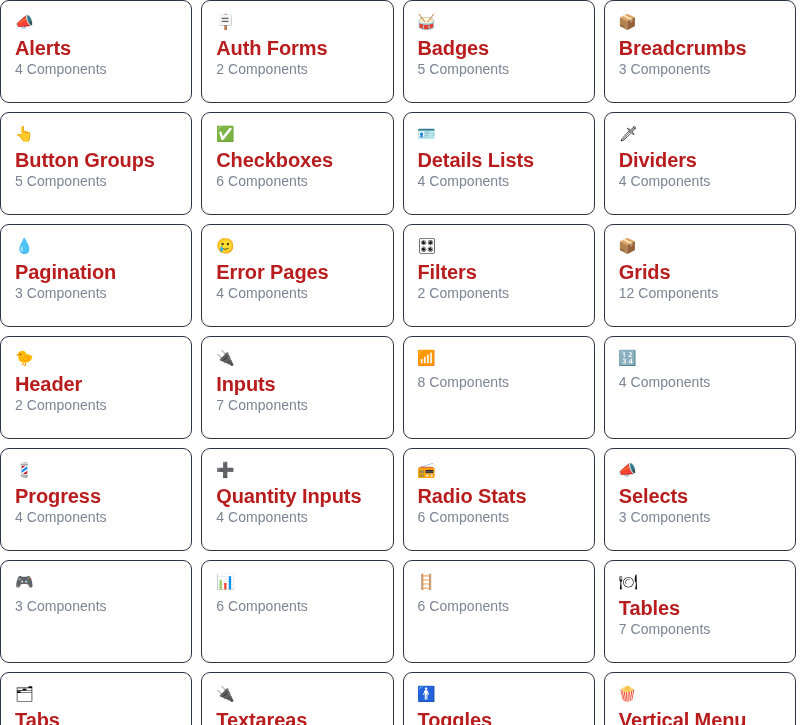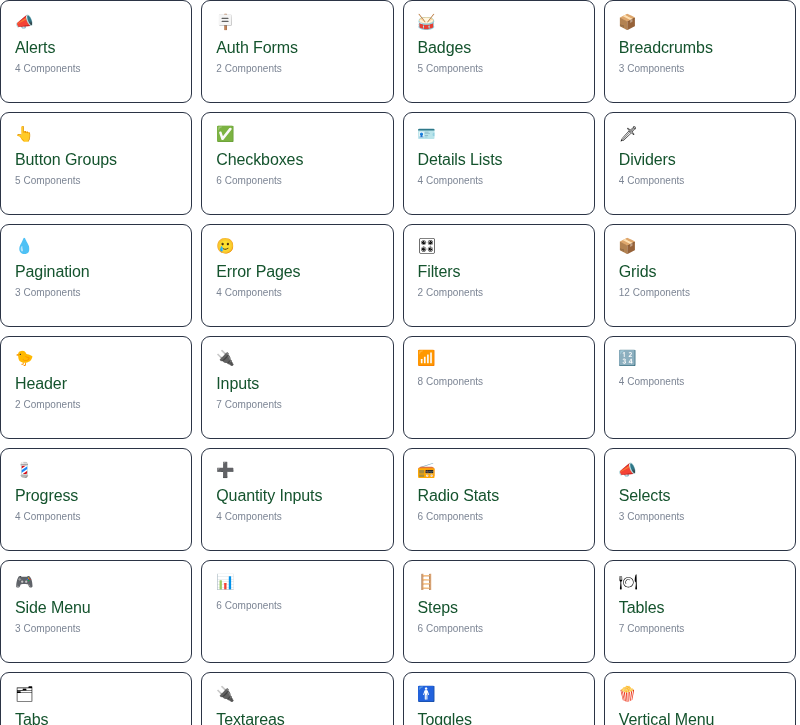--- a/index.html
+++ b/index.html
@@ -46,31 +46,31 @@
     font-size: 15px;
     line-height: 18px;
     height: 18px;
     display: block;
     margin: 0 0 8px 0;
     letter-spacing: 0;
     user-select: none;
   }
 
   .card-title {
-    font-size: 16px;
-    font-weight: normal;
-    color: #14532d;
+    font-size: 20px;
+    font-weight: bold;
+    color: #b91c1c;
     line-height: 18px;
     letter-spacing: -0.1px;
     margin: 0 0 5px 0;
     white-space: nowrap;
   }
 
   .card-count {
-    font-size: 10px;
+    font-size: 14px;
     font-weight: normal;
     color: #7c8594;
     line-height: 14px;
     letter-spacing: 0.05px;
     white-space: nowrap;
   }
 </style>
 </head>
 <body>
 
@@ -168,30 +168,28 @@
     <span class="card-title">Radio Stats</span>
     <span class="card-count">6 Components</span>
   </a>
     <a class="card">
     <span class="card-icon">📣</span>
     <span class="card-title">Selects</span>
     <span class="card-count">3 Components</span>
   </a>
     <a class="card">
     <span class="card-icon">🎮</span>
-    <span class="card-title">Side Menu</span>
     <span class="card-count">3 Components</span>
   </a>
     <a class="card">
     <span class="card-icon">📊</span>
     <span class="card-count">6 Components</span>
   </a>
     <a class="card">
     <span class="card-icon">🪜</span>
-    <span class="card-title">Steps</span>
     <span class="card-count">6 Components</span>
   </a>
     <a class="card">
     <span class="card-icon">🍽</span>
     <span class="card-title">Tables</span>
     <span class="card-count">7 Components</span>
   </a>
     <a class="card">
     <span class="card-icon">🗂</span>
     <span class="card-title">Tabs</span>

